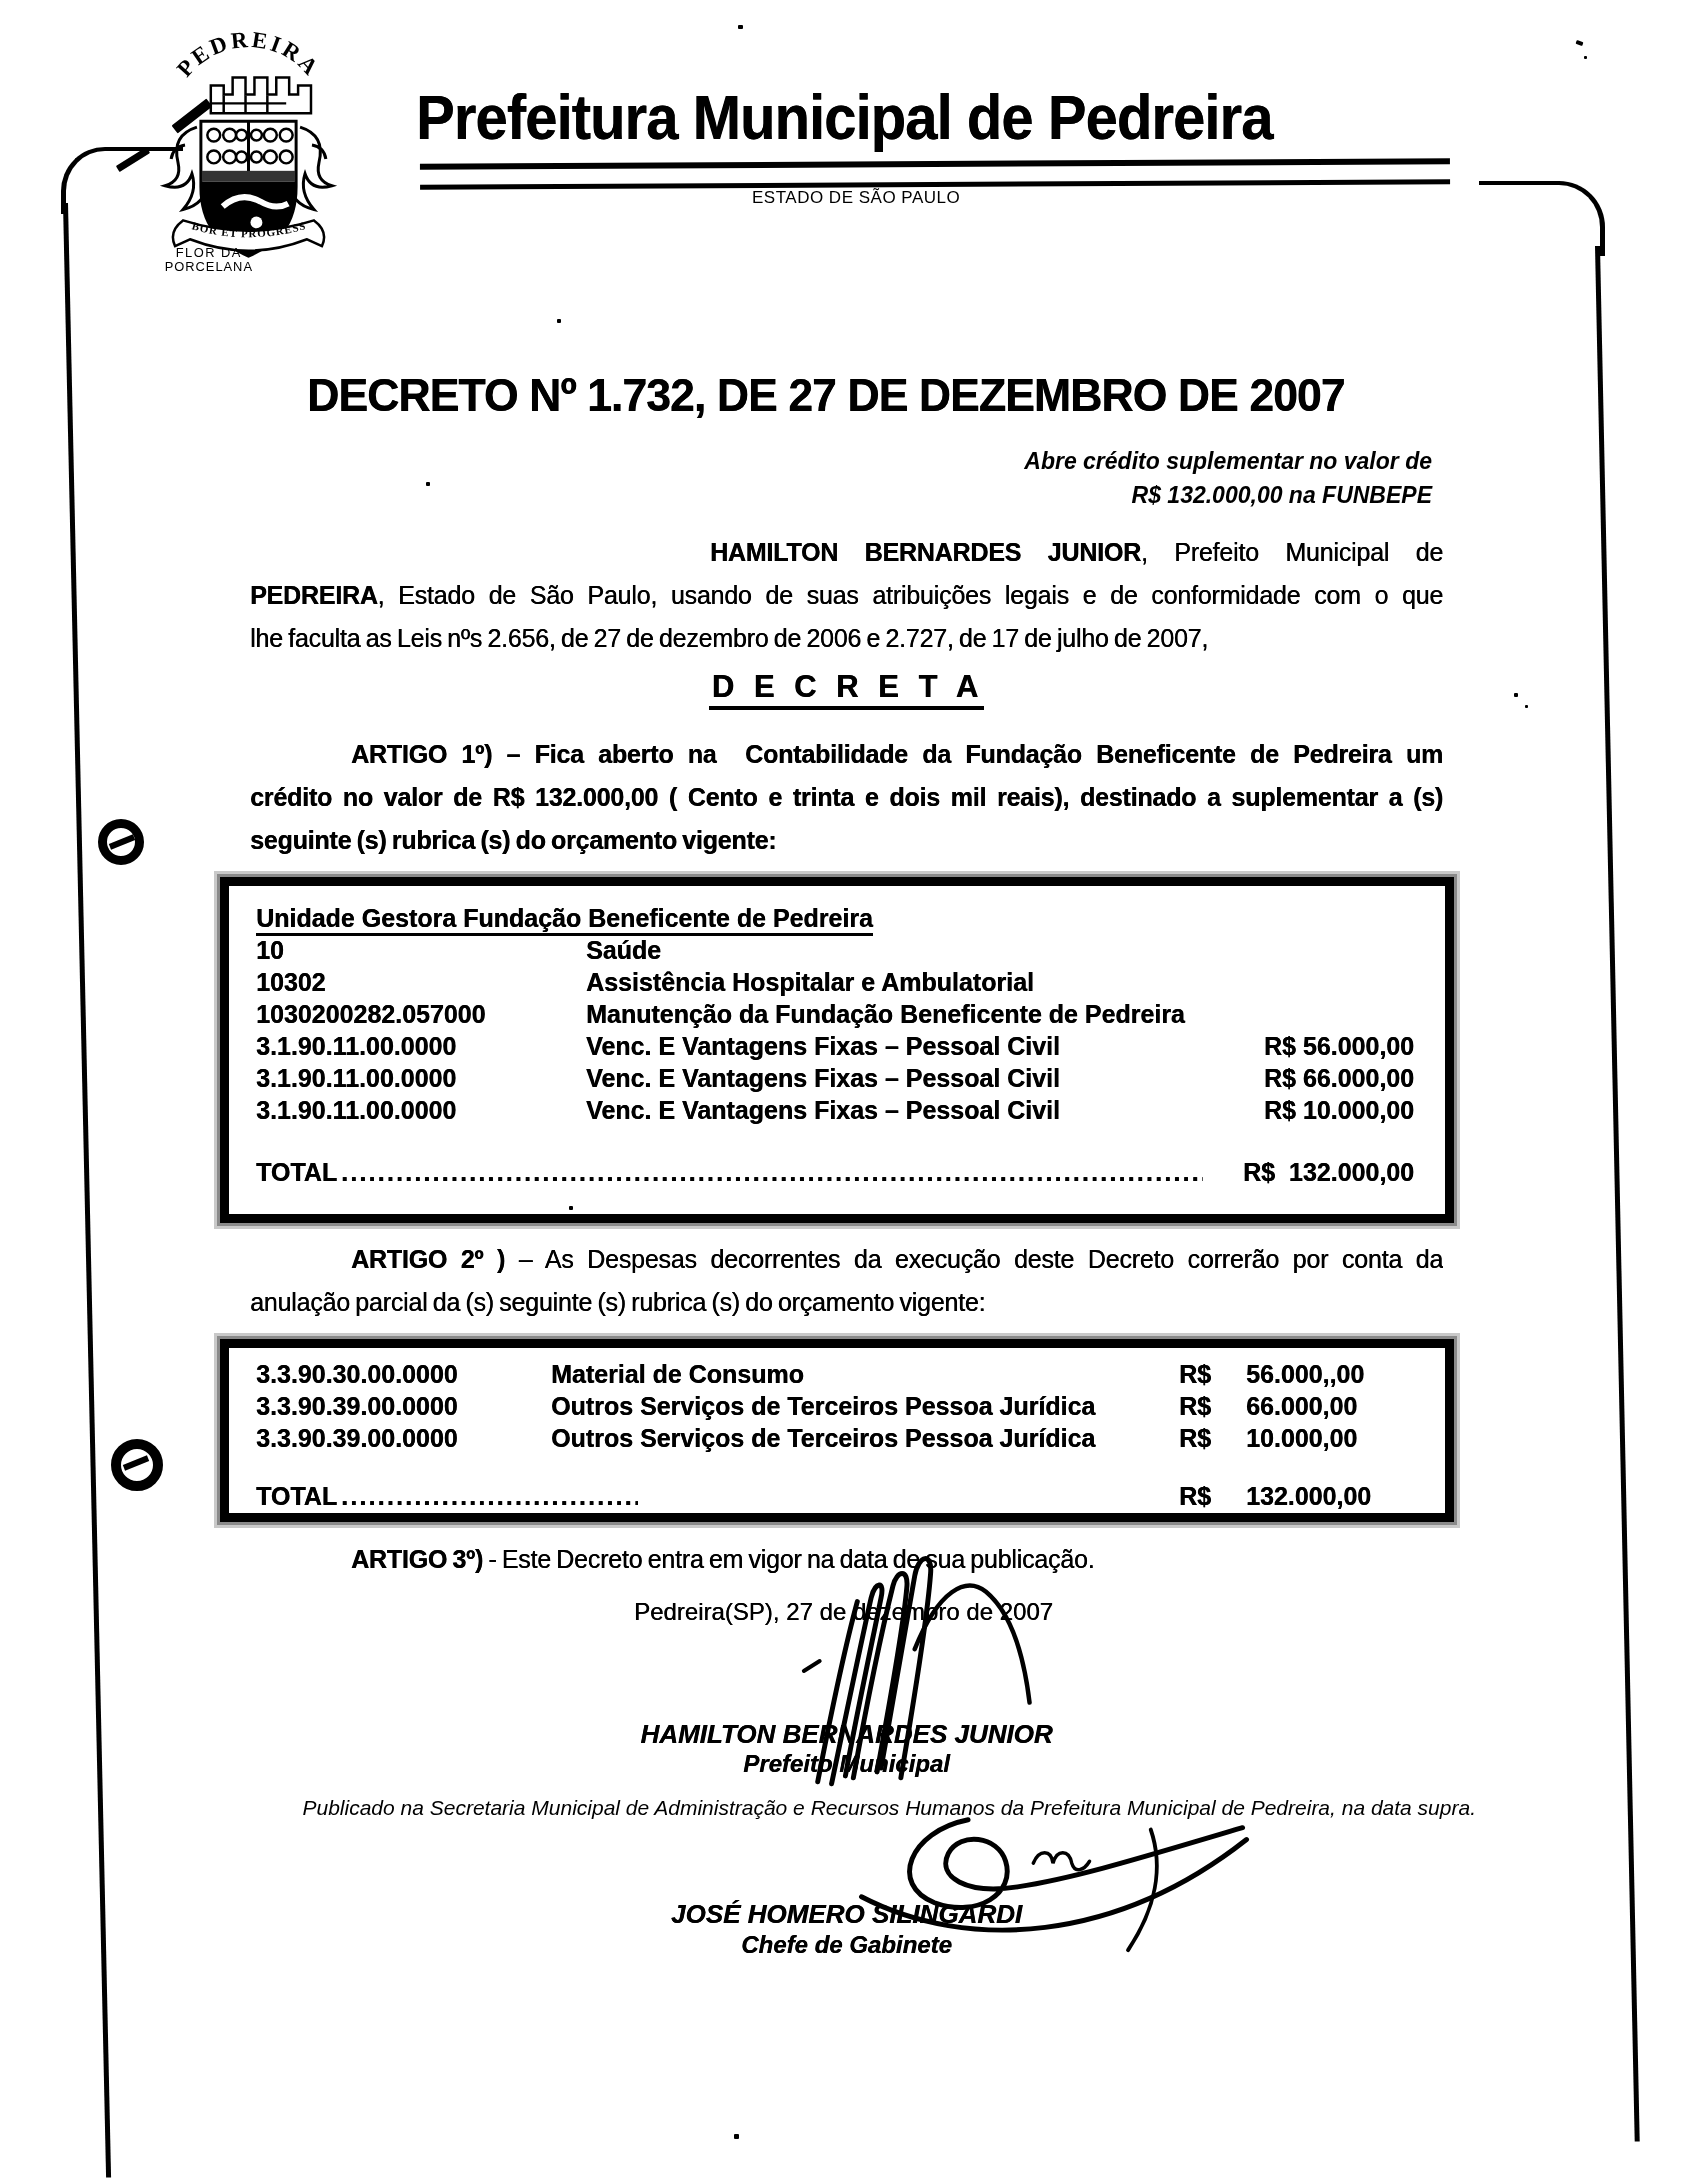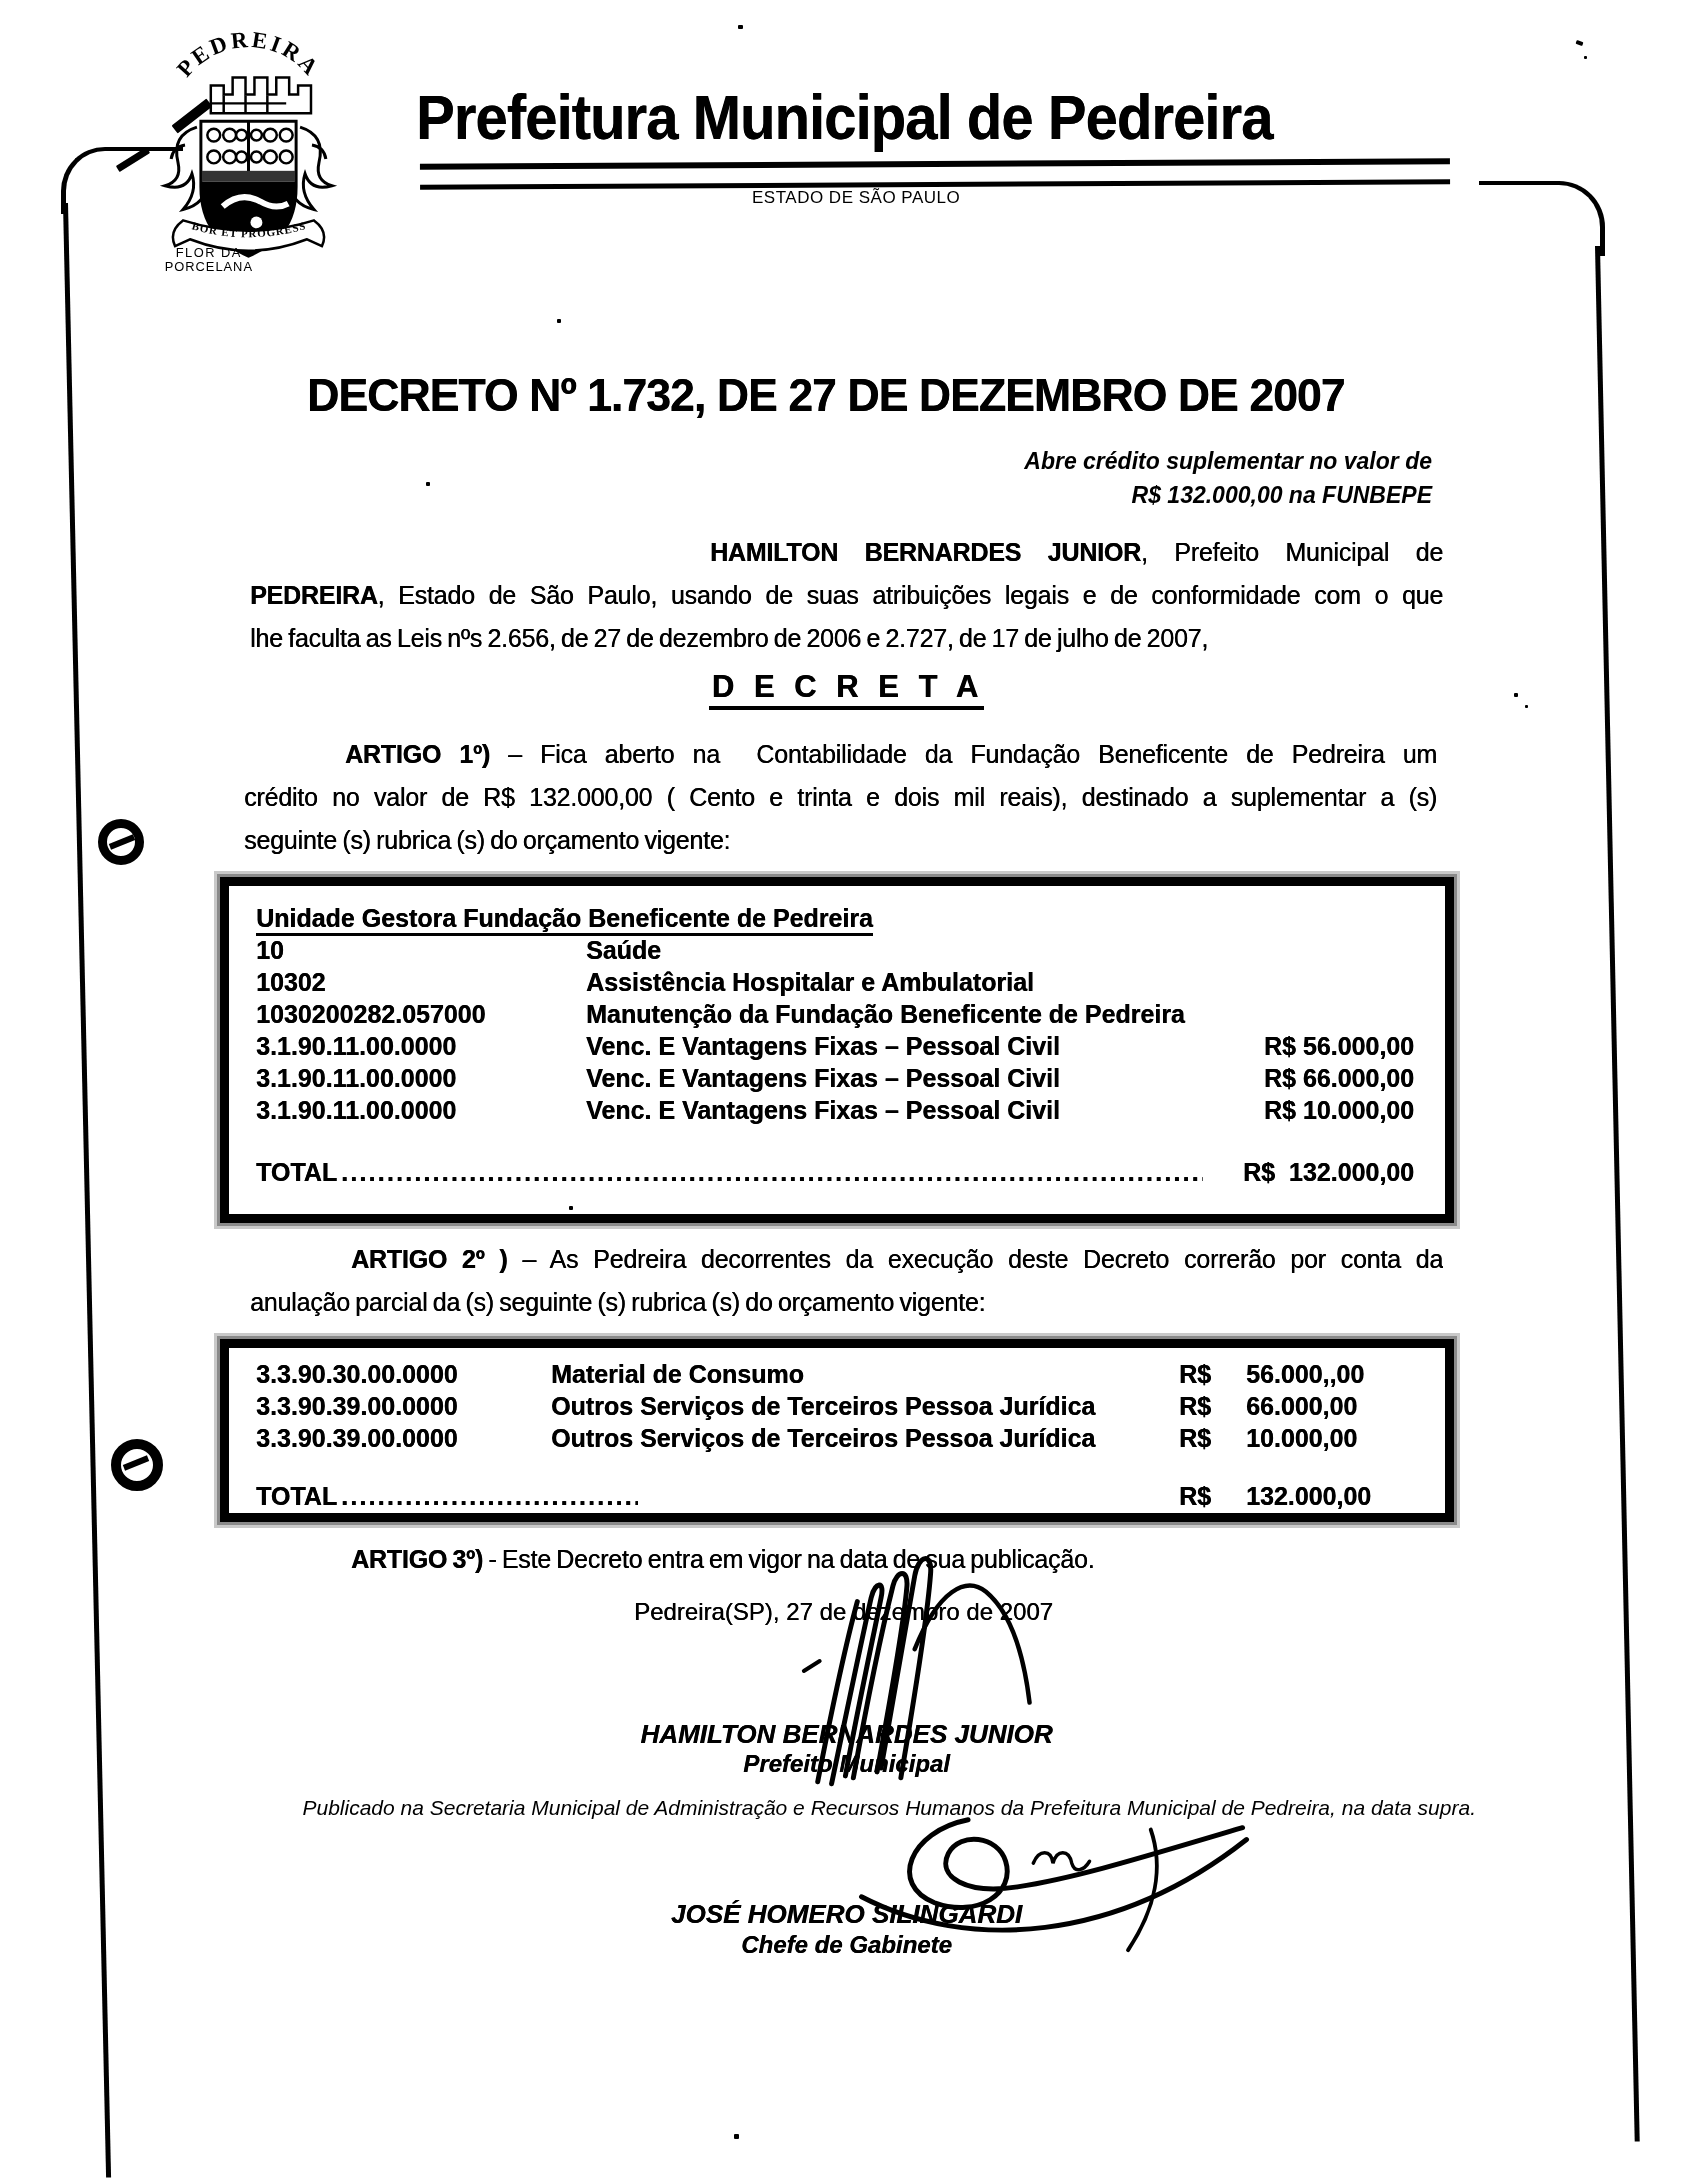--- a/index.html
+++ b/index.html
@@ -39,21 +39,21 @@
             font-size:23px;line-height:34px;font-weight:bold;}
   .par{font-size:25px;line-height:43px;letter-spacing:-0.2px;word-spacing:-1.5px;}
   .jl{display:block;height:43px;overflow:hidden;text-align:justify;text-align-last:justify;}
   .jl-last{display:block;height:43px;overflow:hidden;text-align:left;text-align-last:auto;}
   .preamble{left:250px;top:531px;width:1193px;}
   .ind-big{padding-left:460px;}
   .ind-art{padding-left:101px;}
   .decreta{left:250px;top:669px;width:1193px;text-align:center;}
   .decreta span{font-size:31px;font-weight:bold;letter-spacing:3px;word-spacing:5px;
                 border-bottom:4px solid #000;padding:0 3px 2px 3px;}
-  .art1{left:244px;top:733px;width:1193px;}
+  .art1{left:250px;top:733px;width:1193px;font-weight:bold;}
   .art2{left:250px;top:1238px;width:1193px;}
   .art3{left:250px;top:1538px;width:1193px;}
 
   
   .dtable{left:220px;top:877px;width:1234px;height:346px;box-sizing:border-box;
           border:9px solid #000;box-shadow:0 0 0 3px #8a8a8a,0 0 0 6px #c9c9c9;
           padding:16px 31px 0 27px;font-size:25px;font-weight:bold;line-height:32px;}
   .dtable2{top:1339px;height:183px;padding-top:10px;}
   .t-head span{border-bottom:3px solid #000;padding-bottom:1px;}
   .trow{display:flex;white-space:nowrap;}
@@ -213,21 +213,21 @@
       <span class="t1val">R$ 10.000,00</span>
     </div>
     <div class="total" style="margin-top:30px;">
       <span>TOTAL</span>
       <span class="leader t1leader">........................................................................................................................</span>
       <span>R$&nbsp; 132.000,00</span>
     </div>
   </div>
 
   <div class="abs art2 par thk">
-    <span class="jl ind-art"><b>ARTIGO 2º )</b><span> – As Pedreira decorrentes da execução deste Decreto correrão por conta da</span></span>
+    <span class="jl ind-art"><b>ARTIGO 2º )</b><span> – As Despesas decorrentes da execução deste Decreto correrão por conta da</span></span>
     <span class="jl-last">anulação parcial da (s) seguinte (s) rubrica (s) do orçamento vigente:</span>
   </div>
 
   <div class="abs dtable dtable2 thk">
     <div class="trow">
       <span class="t2code">3.3.90.30.00.0000</span>
       <span class="t2desc">Material de Consumo</span>
       <span class="t2cur">R$</span>
       <span class="t2val">56.000,,00</span>
     </div>

